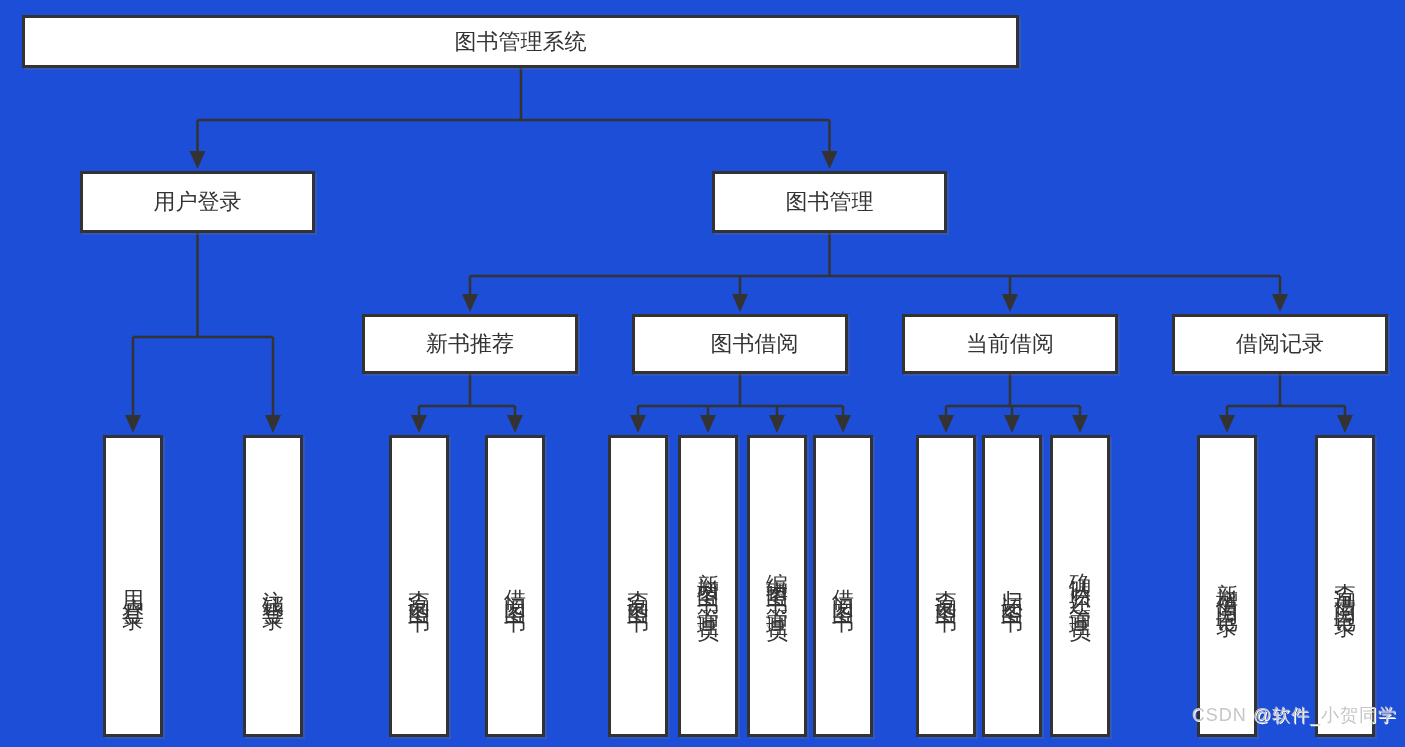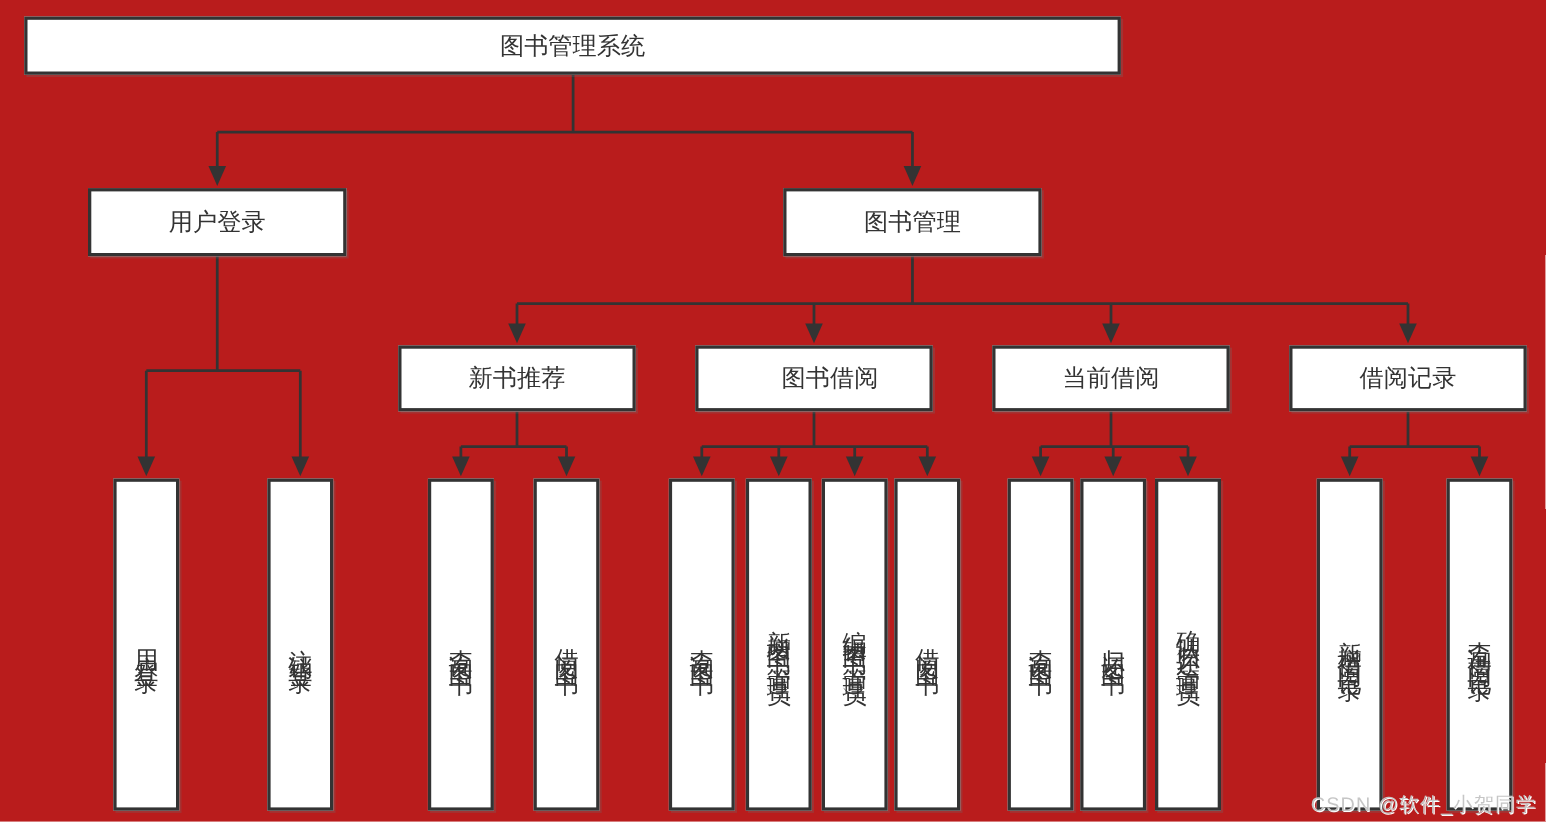--- a/index.html
+++ b/index.html
@@ -1,20 +1,20 @@
 <!DOCTYPE html>
 <html><head>
 <meta charset="utf-8">
 <style>
   html, body { margin: 0; padding: 0; background: #ffffff; }
   .stage {
     position: relative;
     width: 1405px;
     height: 747px;
-    background: #b91c1c;
+    background: #1d4ed8;
     font-family: "Liberation Sans", "DejaVu Sans", sans-serif;
     overflow: hidden;
   }
   .connectors {
     position: absolute;
     left: 0; top: 0;
     width: 1405px; height: 747px;
     pointer-events: none;
   }
   .box {
@@ -54,21 +54,21 @@
   .vtext {
     writing-mode: vertical-lr;
     text-orientation: mixed;
     letter-spacing: 7px;
     line-height: 1;
     white-space: nowrap;
   }
   .watermark {
     position: absolute;
     right: 8px;
-    bottom: 4px;
+    bottom: 20px;
     font-size: 18px;
     color: #c6c6c6;
     text-shadow: 1px 1px 0 #ffffff;
     letter-spacing: 1px;
   }
 </style>
 </head>
 <body>
 
 <div class="stage">

